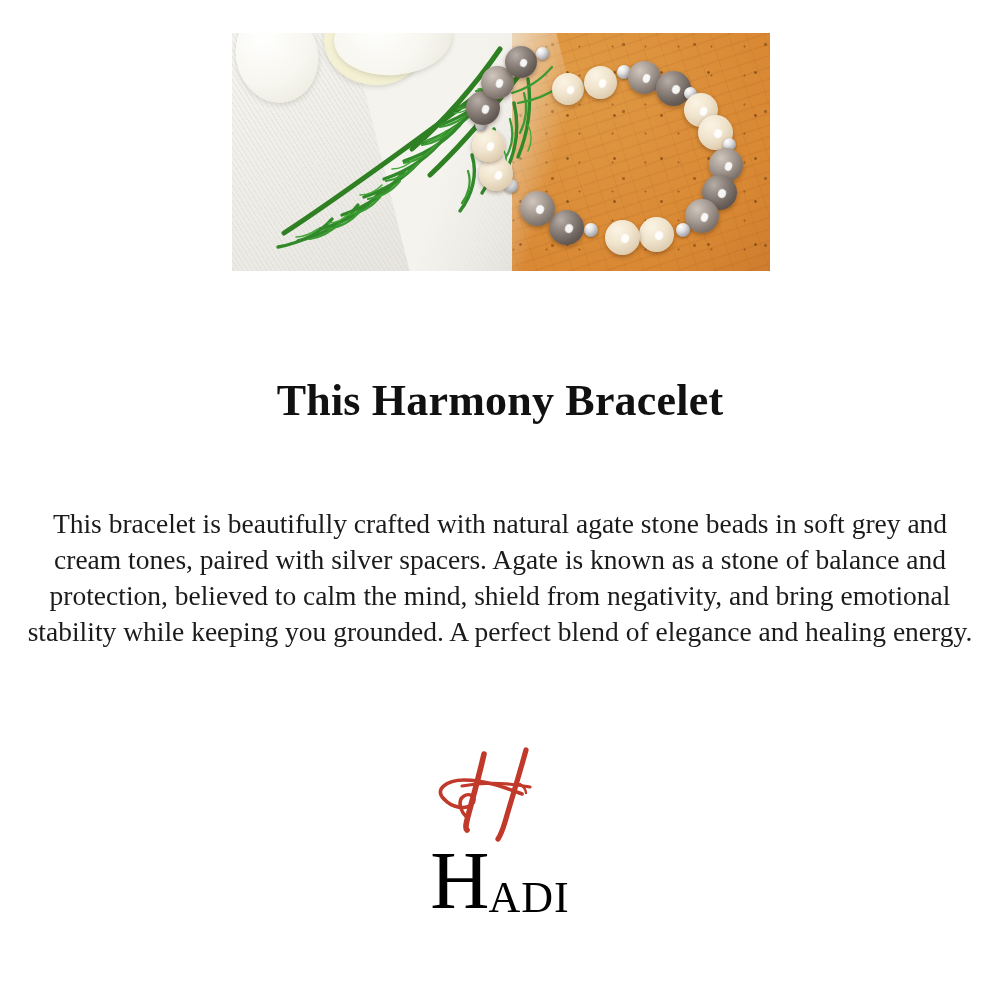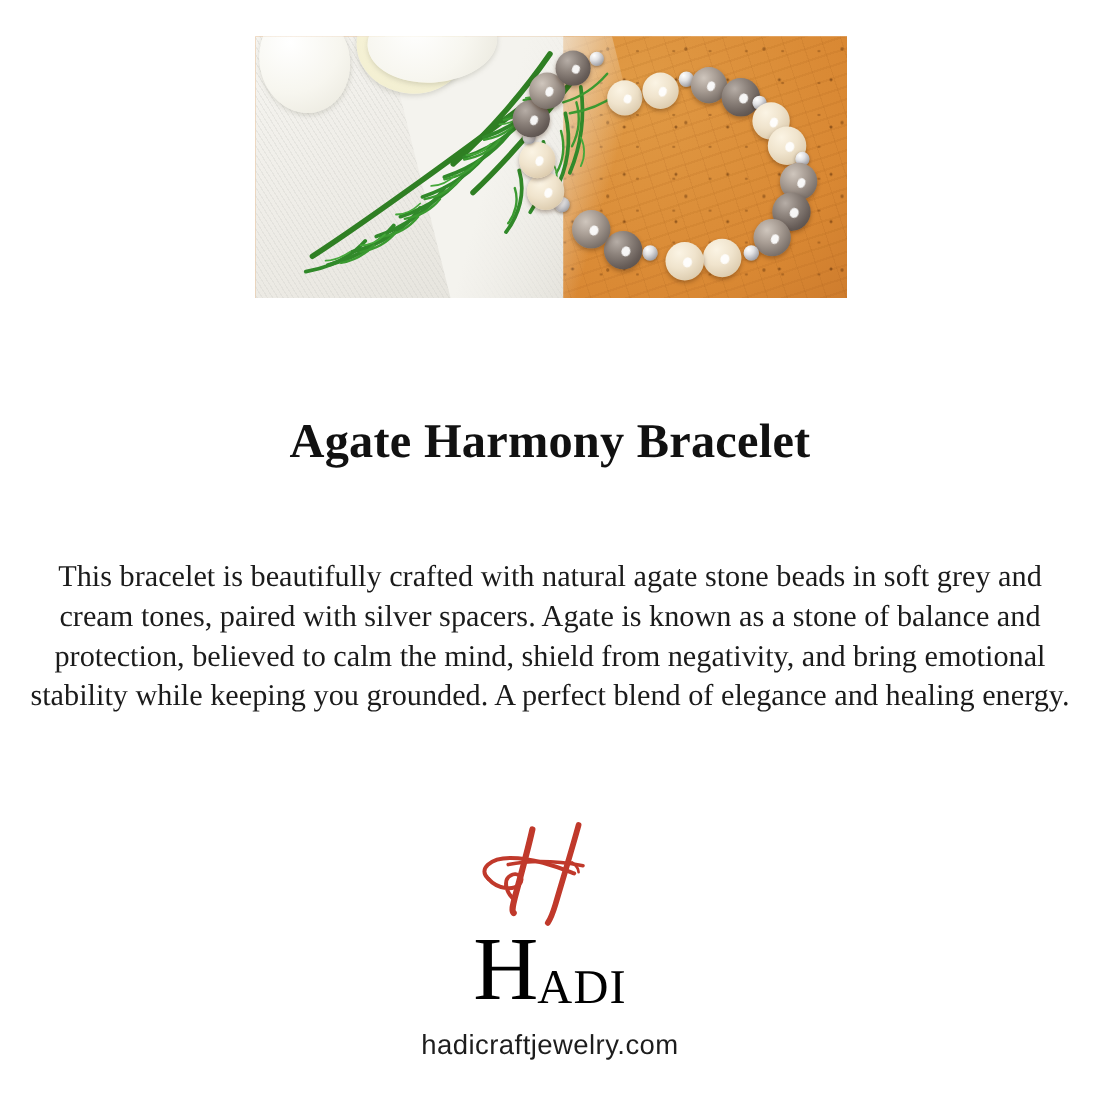--- a/index.html
+++ b/index.html
@@ -351,21 +351,21 @@
           </div>
         <div class="bead grey" style="left:273px;top:13px;width:32px;height:32px">
             <span class="hl"></span>
           </div>
         <div class="bead silver" style="left:304px;top:14px;width:13px;height:13px"></div>
       </div>
 
     </div>
   </div>
 
-  <h1 class="title">Agate Harmony Bracelet</h1>
+  <h1 class="title">This Harmony Bracelet</h1>
 
   <p class="description">This bracelet is beautifully crafted with natural agate stone beads in soft grey and cream tones, paired with silver spacers. Agate is known as a stone of balance and protection, believed to calm the mind, shield from negativity, and bring emotional stability while keeping you grounded. A perfect blend of elegance and healing energy.</p>
 
   <div class="logo-block">
 
     <svg class="monogram" viewBox="0 0 180 100">
       <g fill="none" stroke="#c0392b" stroke-linecap="round" stroke-linejoin="round">
 
         <path d="M34 57 C24 48 36 38 54 38 C76 38 96 46 112 52" stroke-width="3.6"></path>
         <path d="M34 57 C42 66 56 68 62 62 C68 56 60 50 54 54 C47 58 50 70 58 76" stroke-width="3.6"></path>
@@ -377,16 +377,15 @@
 
         <path d="M110 42 C114 45 116 48 116 51" stroke-width="2.4"></path>
       </g>
     </svg>
 
     <div class="wordmark">
       <span class="big-h">H</span>
         <span class="rest">ADI</span>
     </div>
 
-    <div class="website">hadicraftjewelry.com</div>
   </div>
 
 </div>
 
 </body></html>

